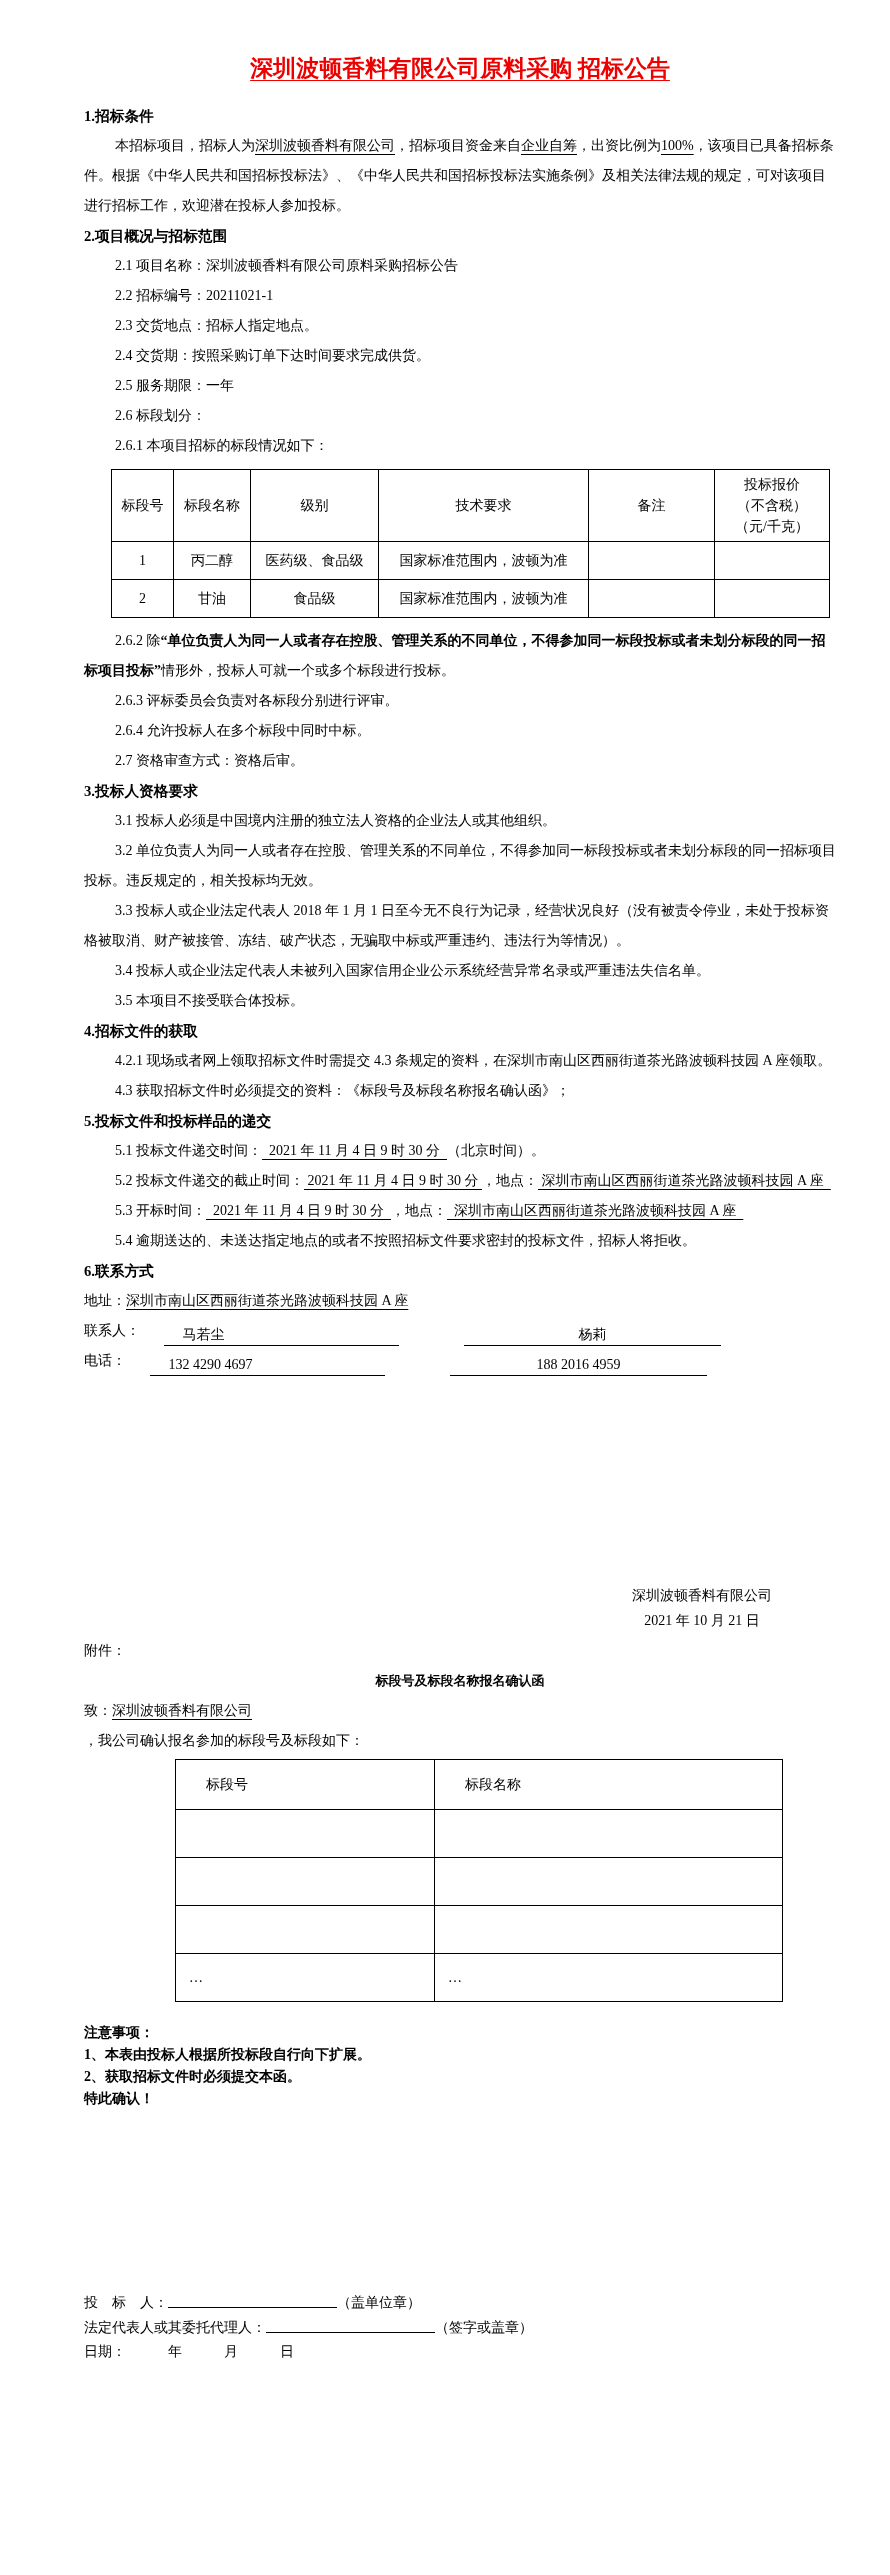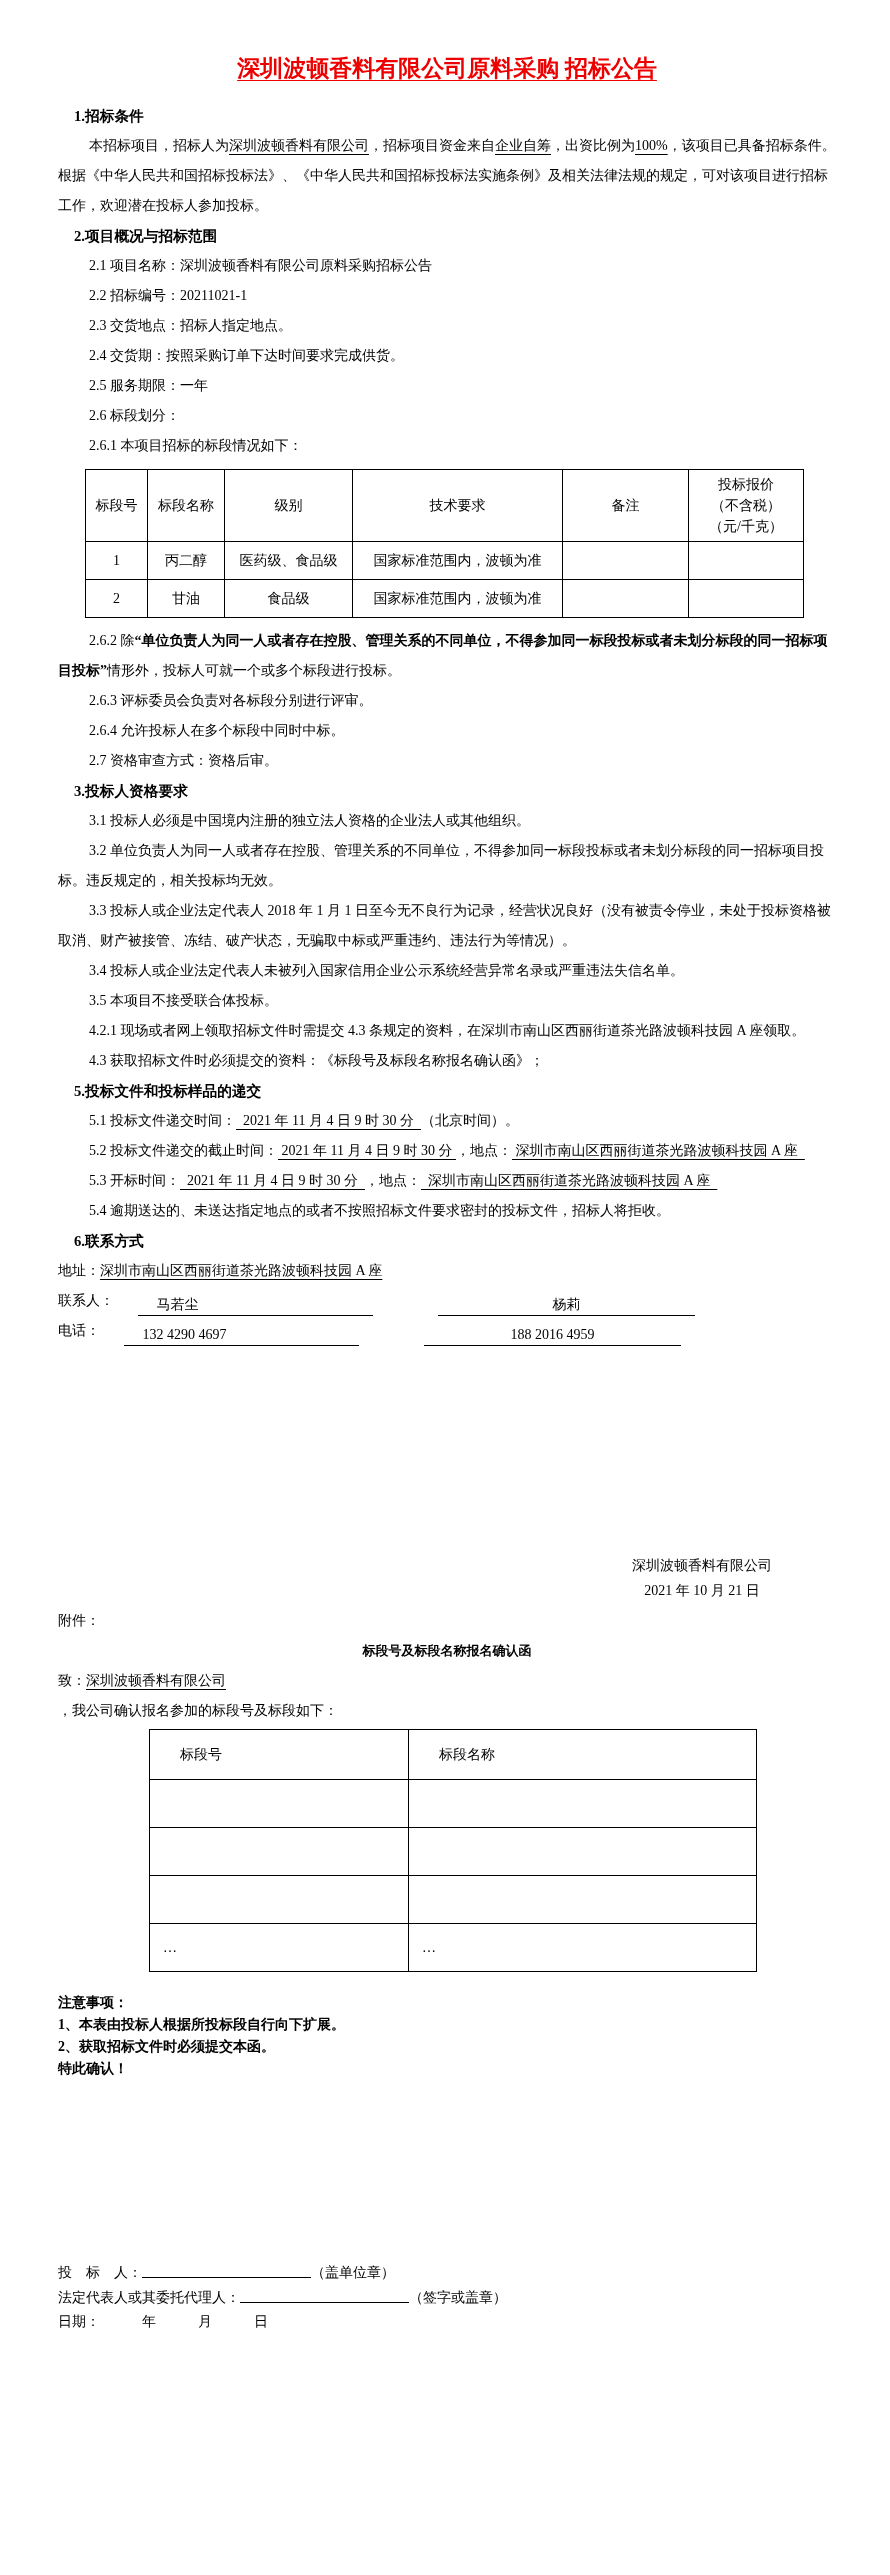--- a/index.html
+++ b/index.html
@@ -1,40 +1,40 @@
 <!DOCTYPE html>
 <html style="font-size:8.7px"><head>
 <meta charset="utf-8">
 <style>
   html,body { margin:0; padding:0; background:#ffffff; }
   .page {
     position:relative;
     width:891px; height:2576px;
     box-sizing:border-box;
     margin:0 auto;
-    padding:52px 55px 0 58px;
+    padding:52px 55px 0 84px;
     background:#ffffff;
     color:#000;
     font-family:"Liberation Serif","DejaVu Serif",serif;
     font-size:14px;
     line-height:30px;
     overflow:hidden;
   }
   .doc-title {
     text-align:center;
     font-size:23px;
     font-weight:bold;
     color:#ee0000;
     line-height:34px;
     margin-bottom:15.3px;
     white-space:pre-wrap;
   }
   .doc-title .tspan { text-decoration:underline; text-decoration-thickness:1.1px; text-underline-offset:4.4px; }
   p { margin:0; padding:0; }
-  .h { font-weight:bold; font-size:14.7px;margin-left:16px; }
+  .h { font-weight:bold; font-size:14.7px; }
   .ind { text-indent:31px; }
   .u { text-decoration:underline; text-decoration-thickness:1.1px; text-underline-offset:3.8px; white-space:pre-wrap; }
   .b { font-weight:bold; }
   .seg { white-space:pre-wrap; }
 
   table { border-collapse:collapse; table-layout:fixed; }
   table td { border:1.1px solid #000; vertical-align:middle; }
 
   .t1 { width:717px; margin:7.6px 0 7.6px 27px; }
   .t1 td { text-align:center; font-size:14px; line-height:21px; padding:1.1px 3.3px; white-space:pre-line; }
@@ -124,20 +124,21 @@
   <p class="ind">2.6.4 允许投标人在多个标段中同时中标。</p>
   <p class="ind">2.7 资格审查方式：资格后审。</p>
 
   <p class="h">3.投标人资格要求</p>
   <p class="ind">3.1 投标人必须是中国境内注册的独立法人资格的企业法人或其他组织。</p>
   <p class="ind">3.2 单位负责人为同一人或者存在控股、管理关系的不同单位，不得参加同一标段投标或者未划分标段的同一招标项目投标。违反规定的，相关投标均无效。</p>
   <p class="ind">3.3 投标人或企业法定代表人 2018 年 1 月 1 日至今无不良行为记录，经营状况良好（没有被责令停业，未处于投标资格被取消、财产被接管、冻结、破产状态，无骗取中标或严重违约、违法行为等情况）。</p>
   <p class="ind">3.4 投标人或企业法定代表人未被列入国家信用企业公示系统经营异常名录或严重违法失信名单。</p>
   <p class="ind">3.5 本项目不接受联合体投标。</p>
 
+  <p class="h">4.招标文件的获取</p>
   <p class="ind">4.2.1 现场或者网上领取招标文件时需提交 4.3 条规定的资料，在深圳市南山区西丽街道茶光路波顿科技园 A 座领取。</p>
   <p class="ind">4.3 获取招标文件时必须提交的资料：《标段号及标段名称报名确认函》；</p>
 
   <p class="h">5.投标文件和投标样品的递交</p>
   <p class="ind"><span class="seg">5.1 投标文件递交时间：</span><span class="u">  2021 年 11 月 4 日 9 时 30 分  </span><span class="seg">（北京时间）。</span></p>
   <p class="ind"><span class="seg">5.2 投标文件递交的截止时间：</span><span class="u"> 2021 年 11 月 4 日 9 时 30 分 </span><span class="seg">，地点：</span><span class="u"> 深圳市南山区西丽街道茶光路波顿科技园 A 座  </span></p>
   <p class="ind"><span class="seg">5.3 开标时间：</span><span class="u">  2021 年 11 月 4 日 9 时 30 分  </span><span class="seg">，地点：</span><span class="u">  深圳市南山区西丽街道茶光路波顿科技园 A 座  </span></p>
   <p class="ind">5.4 逾期送达的、未送达指定地点的或者不按照招标文件要求密封的投标文件，招标人将拒收。</p>
 
   <p class="h">6.联系方式</p>

